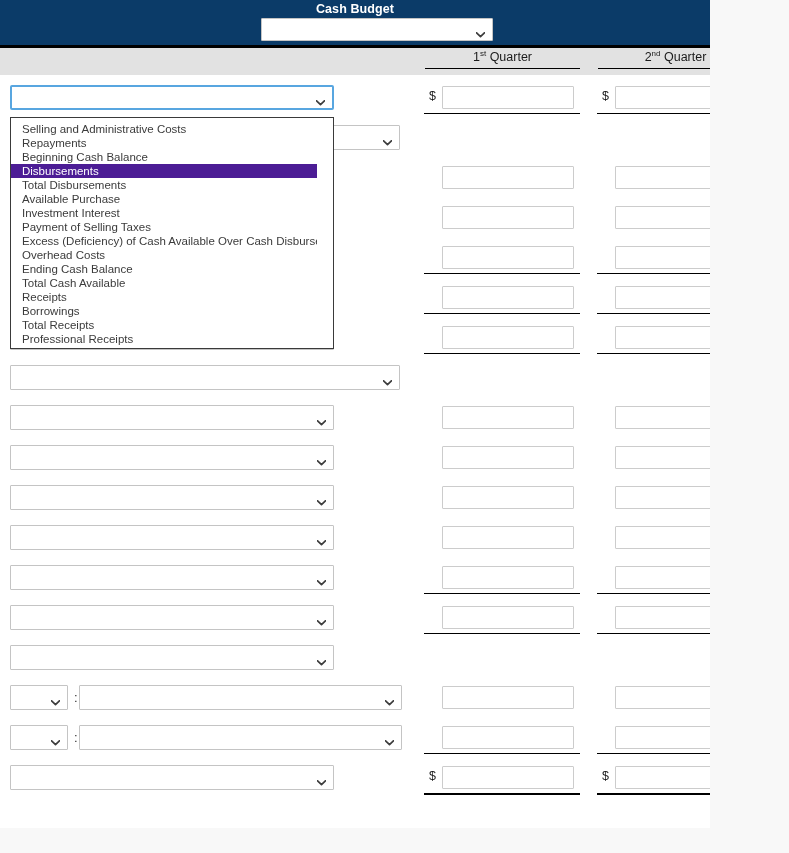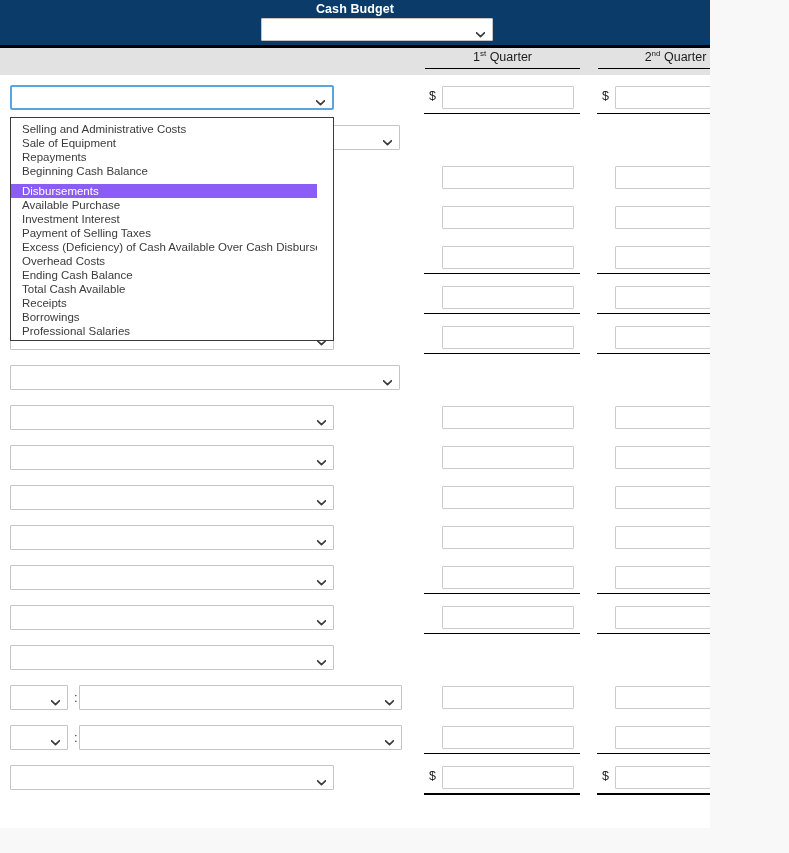--- a/index.html
+++ b/index.html
@@ -160,23 +160,22 @@
   .opt {
     height: 14px;
     line-height: 14px;
     padding: 0 4px 0 11px;
     font-size: 11.5px;
     color: #3b3b3b;
     white-space: nowrap;
     overflow: hidden;
   }
   .opt.selected {
-    background: #8b5cf6;
+    background: #4c1d95;
     color: #ffffff;
-    margin-top: 6px;
   }
 </style>
 </head>
 <body>
 
 <div id="worksheet">
 
   <div class="banner">
     <div class="banner-title">Cash Budget</div>
     <div class="sel banner-select">
@@ -347,29 +346,30 @@
       <span class="dollar" style="left: 429px; top: 694px;">$</span>
       <div class="amt" style="left: 442px; top: 691px; width: 132px;"></div>
       <span class="dollar" style="left: 602px; top: 694px;">$</span>
       <div class="amt" style="left: 615px; top: 691px; width: 132px;"></div>
       <div class="rule dbl" style="left: 424px; top: 718px; width: 156px;"></div>
       <div class="rule dbl" style="left: 597px; top: 718px; width: 113px;"></div>
     </div>
 
   <div id="option-popup">
       <div class="opt">Selling and Administrative Costs</div>
-      <div class="opt">Sale of Equipment</div>
       <div class="opt">Repayments</div>
       <div class="opt">Beginning Cash Balance</div>
       <div class="opt selected">Disbursements</div>
+      <div class="opt">Total Disbursements</div>
       <div class="opt">Available Purchase</div>
       <div class="opt">Investment Interest</div>
       <div class="opt">Payment of Selling Taxes</div>
       <div class="opt">Excess (Deficiency) of Cash Available Over Cash Disbursements</div>
       <div class="opt">Overhead Costs</div>
       <div class="opt">Ending Cash Balance</div>
       <div class="opt">Total Cash Available</div>
       <div class="opt">Receipts</div>
       <div class="opt">Borrowings</div>
-      <div class="opt">Professional Salaries</div>
+      <div class="opt">Total Receipts</div>
+      <div class="opt">Professional Receipts</div>
     </div>
 
 </div>
 
 </body></html>

